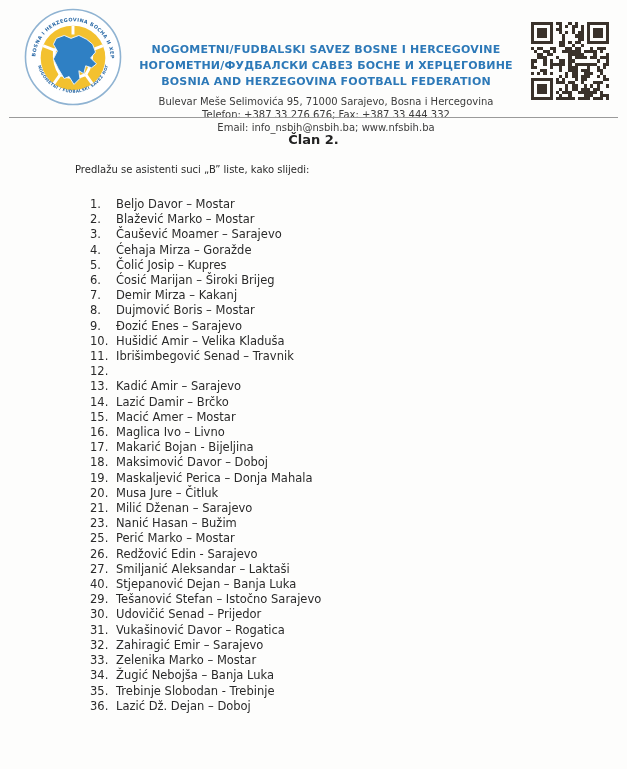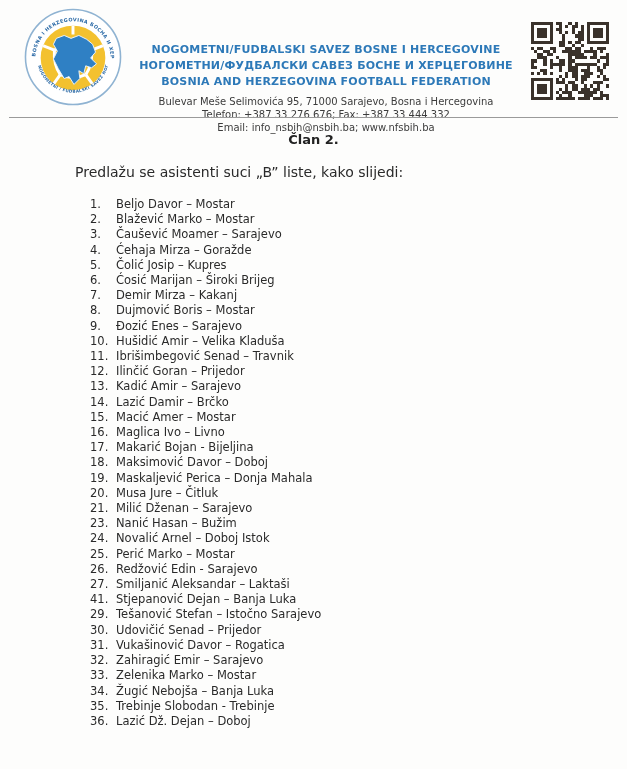--- a/index.html
+++ b/index.html
@@ -32,21 +32,21 @@
     border-top:1.5px solid #9a9a9a;
   }
 
   
   .article-title{
     position:absolute;top:132px;left:0;width:100%;text-align:center;
     font-size:13px;font-weight:bold;color:#222;
   }
   .intro{
     position:absolute;top:164px;left:75px;
-    font-size:14px;color:#2a2a2a;
+    font-size:10px;color:#2a2a2a;
   }
   .referee-list{
     position:absolute;top:197px;left:90px;margin:0;padding:0;list-style:none;
   }
   .row{display:flex;line-height:15.2px;font-size:11.5px;color:#2a2a2a;}
   .row .num{width:26px;flex:0 0 26px;}
   .row .txt{white-space:nowrap;}
 </style>
 </head>
 <body>
@@ -473,21 +473,20 @@
       <span class="txt">Hušidić Amir – Velika Kladuša</span>
     </li>
 
     <li class="row">
       <span class="num">11.</span>
       <span class="txt">Ibrišimbegović Senad – Travnik</span>
     </li>
 
     <li class="row">
       <span class="num">12.</span>
-      <span class="txt">Ilinčić Goran – Prijedor</span>
     </li>
 
     <li class="row">
       <span class="num">13.</span>
       <span class="txt">Kadić Amir – Sarajevo</span>
     </li>
 
     <li class="row">
       <span class="num">14.</span>
       <span class="txt">Lazić Damir – Brčko</span>
@@ -527,42 +526,38 @@
       <span class="num">21.</span>
       <span class="txt">Milić Dženan – Sarajevo</span>
     </li>
 
 
     <li class="row">
       <span class="num">23.</span>
       <span class="txt">Nanić Hasan – Bužim</span>
     </li>
 
-    <li class="row">
-      <span class="num">24.</span>
-      <span class="txt">Novalić Arnel – Doboj Istok</span>
-    </li>
 
     <li class="row">
       <span class="num">25.</span>
       <span class="txt">Perić Marko – Mostar</span>
     </li>
 
     <li class="row">
       <span class="num">26.</span>
       <span class="txt">Redžović Edin - Sarajevo</span>
     </li>
 
     <li class="row">
       <span class="num">27.</span>
       <span class="txt">Smiljanić Aleksandar – Laktaši</span>
     </li>
 
     <li class="row">
-      <span class="num">41.</span>
+      <span class="num">40.</span>
       <span class="txt">Stjepanović Dejan – Banja Luka</span>
     </li>
 
     <li class="row">
       <span class="num">29.</span>
       <span class="txt">Tešanović Stefan – Istočno Sarajevo</span>
     </li>
 
     <li class="row">
       <span class="num">30.</span>

